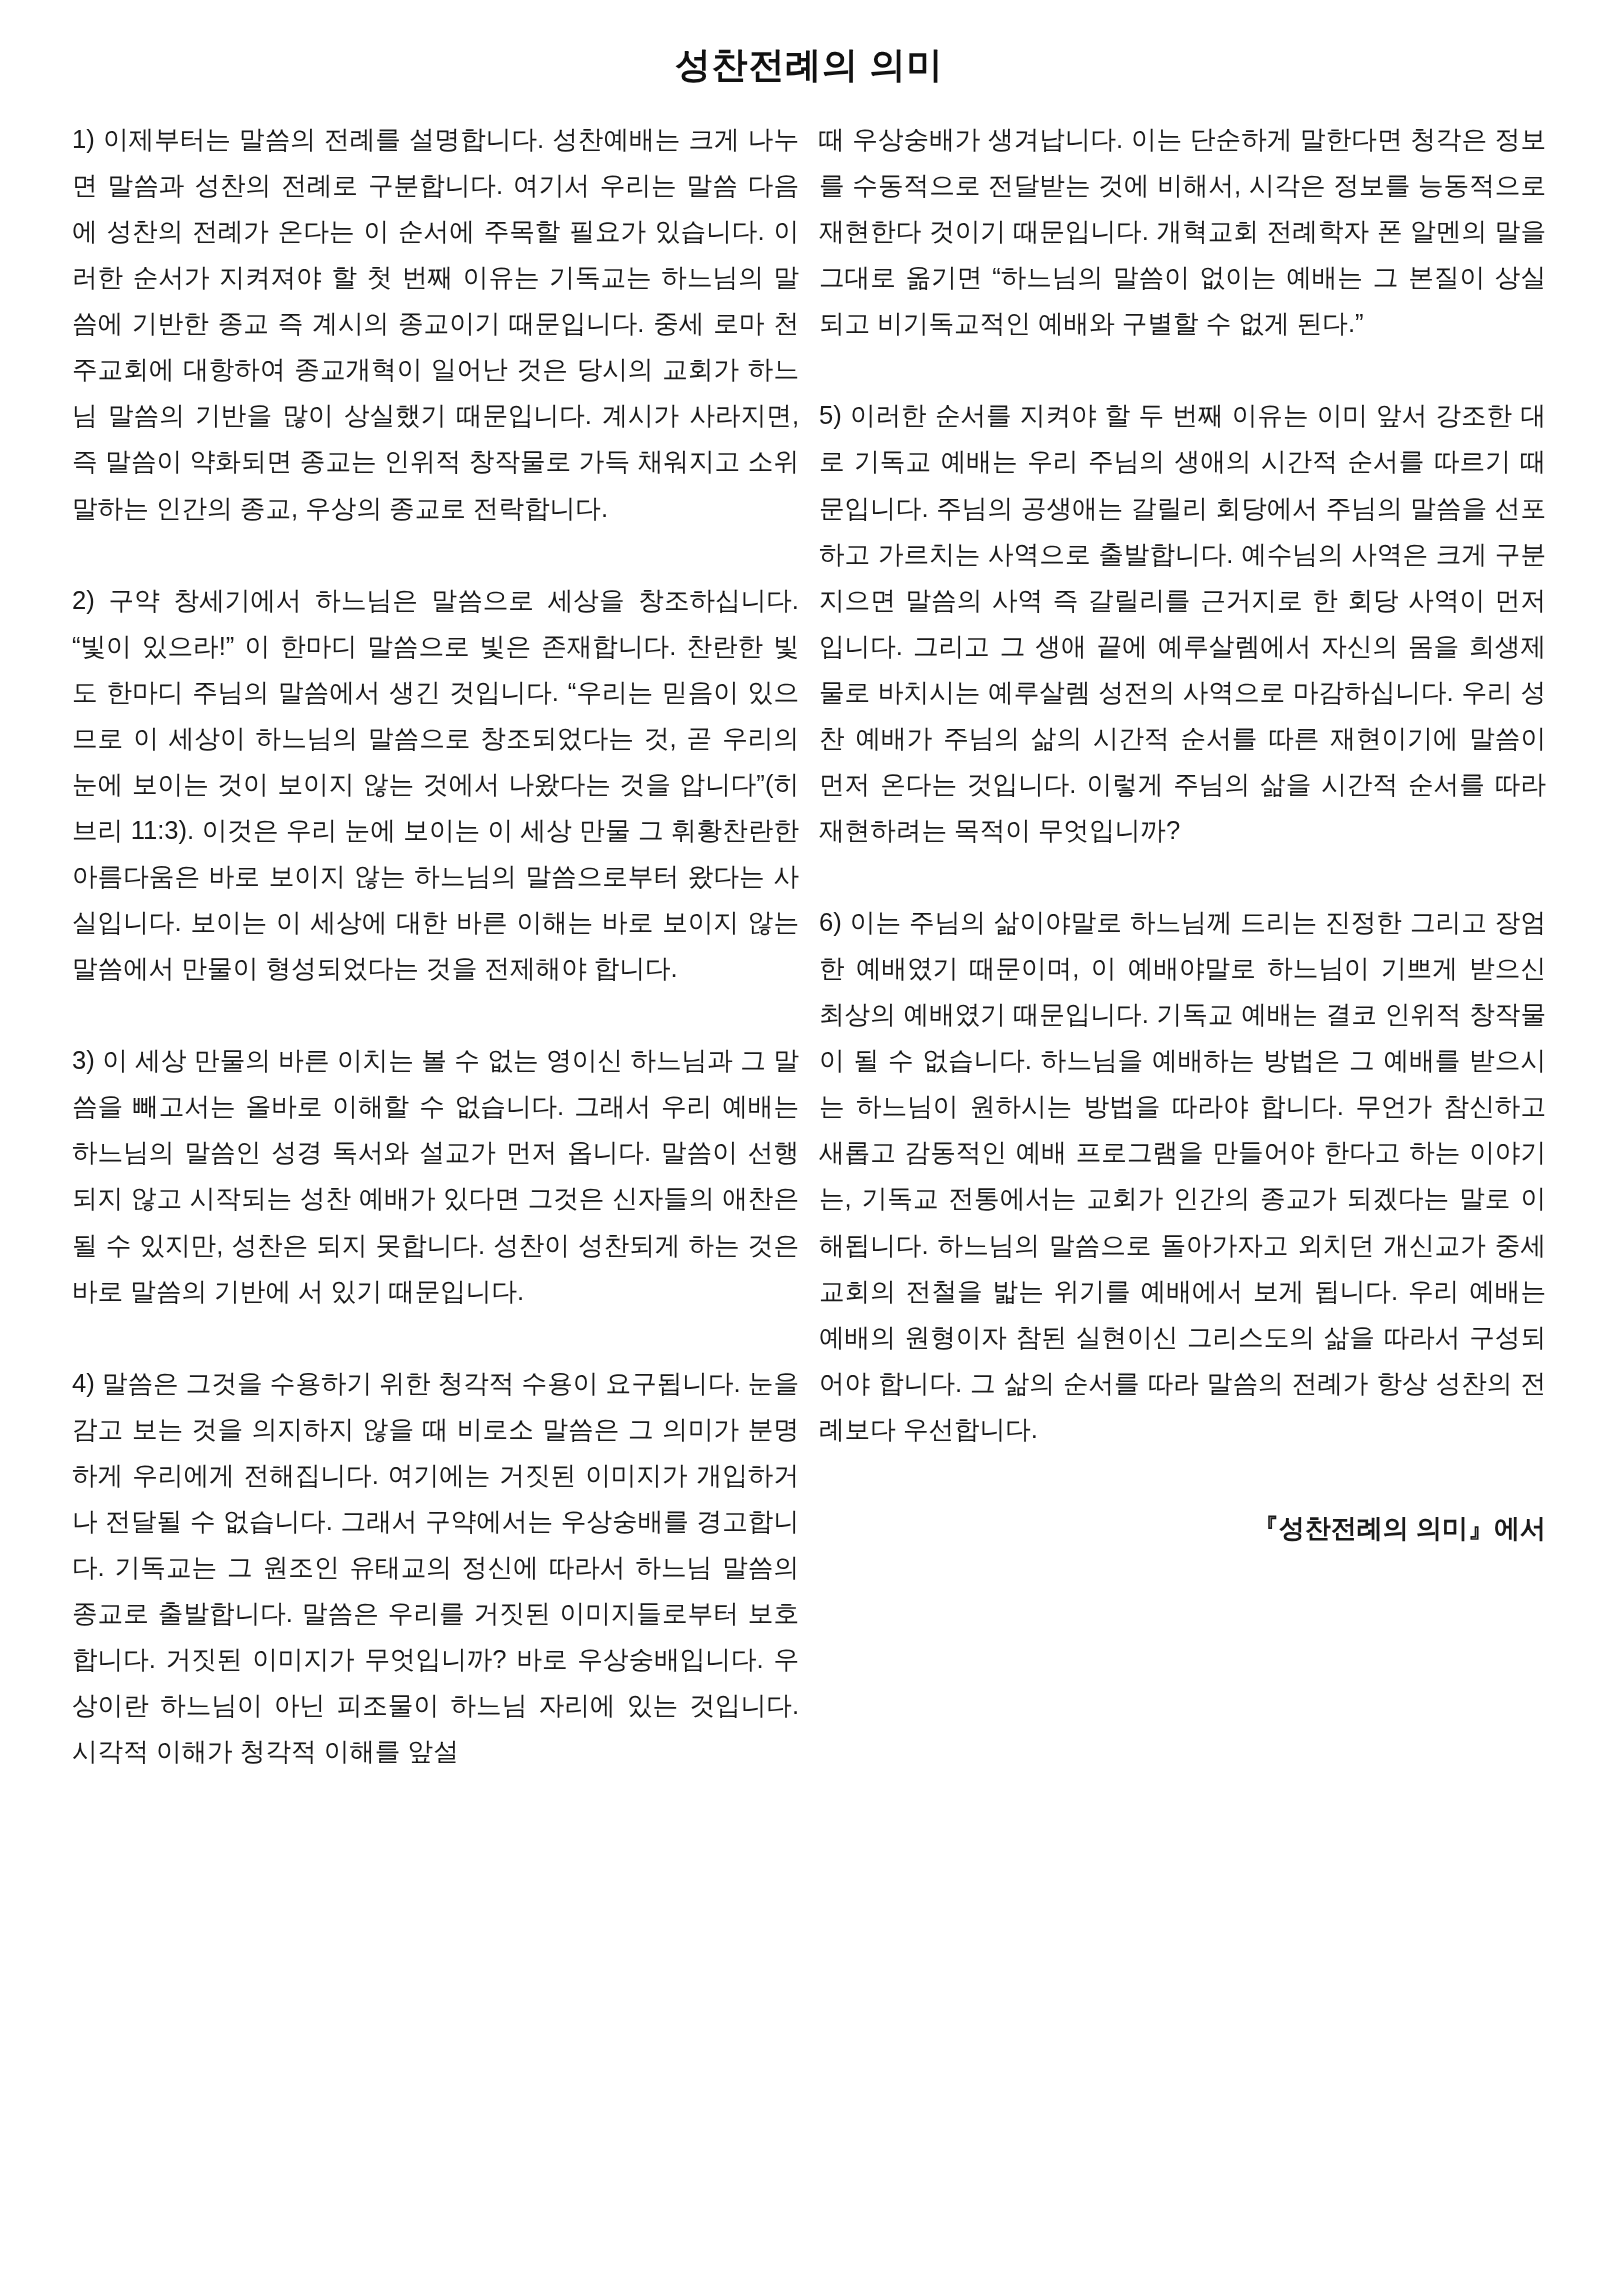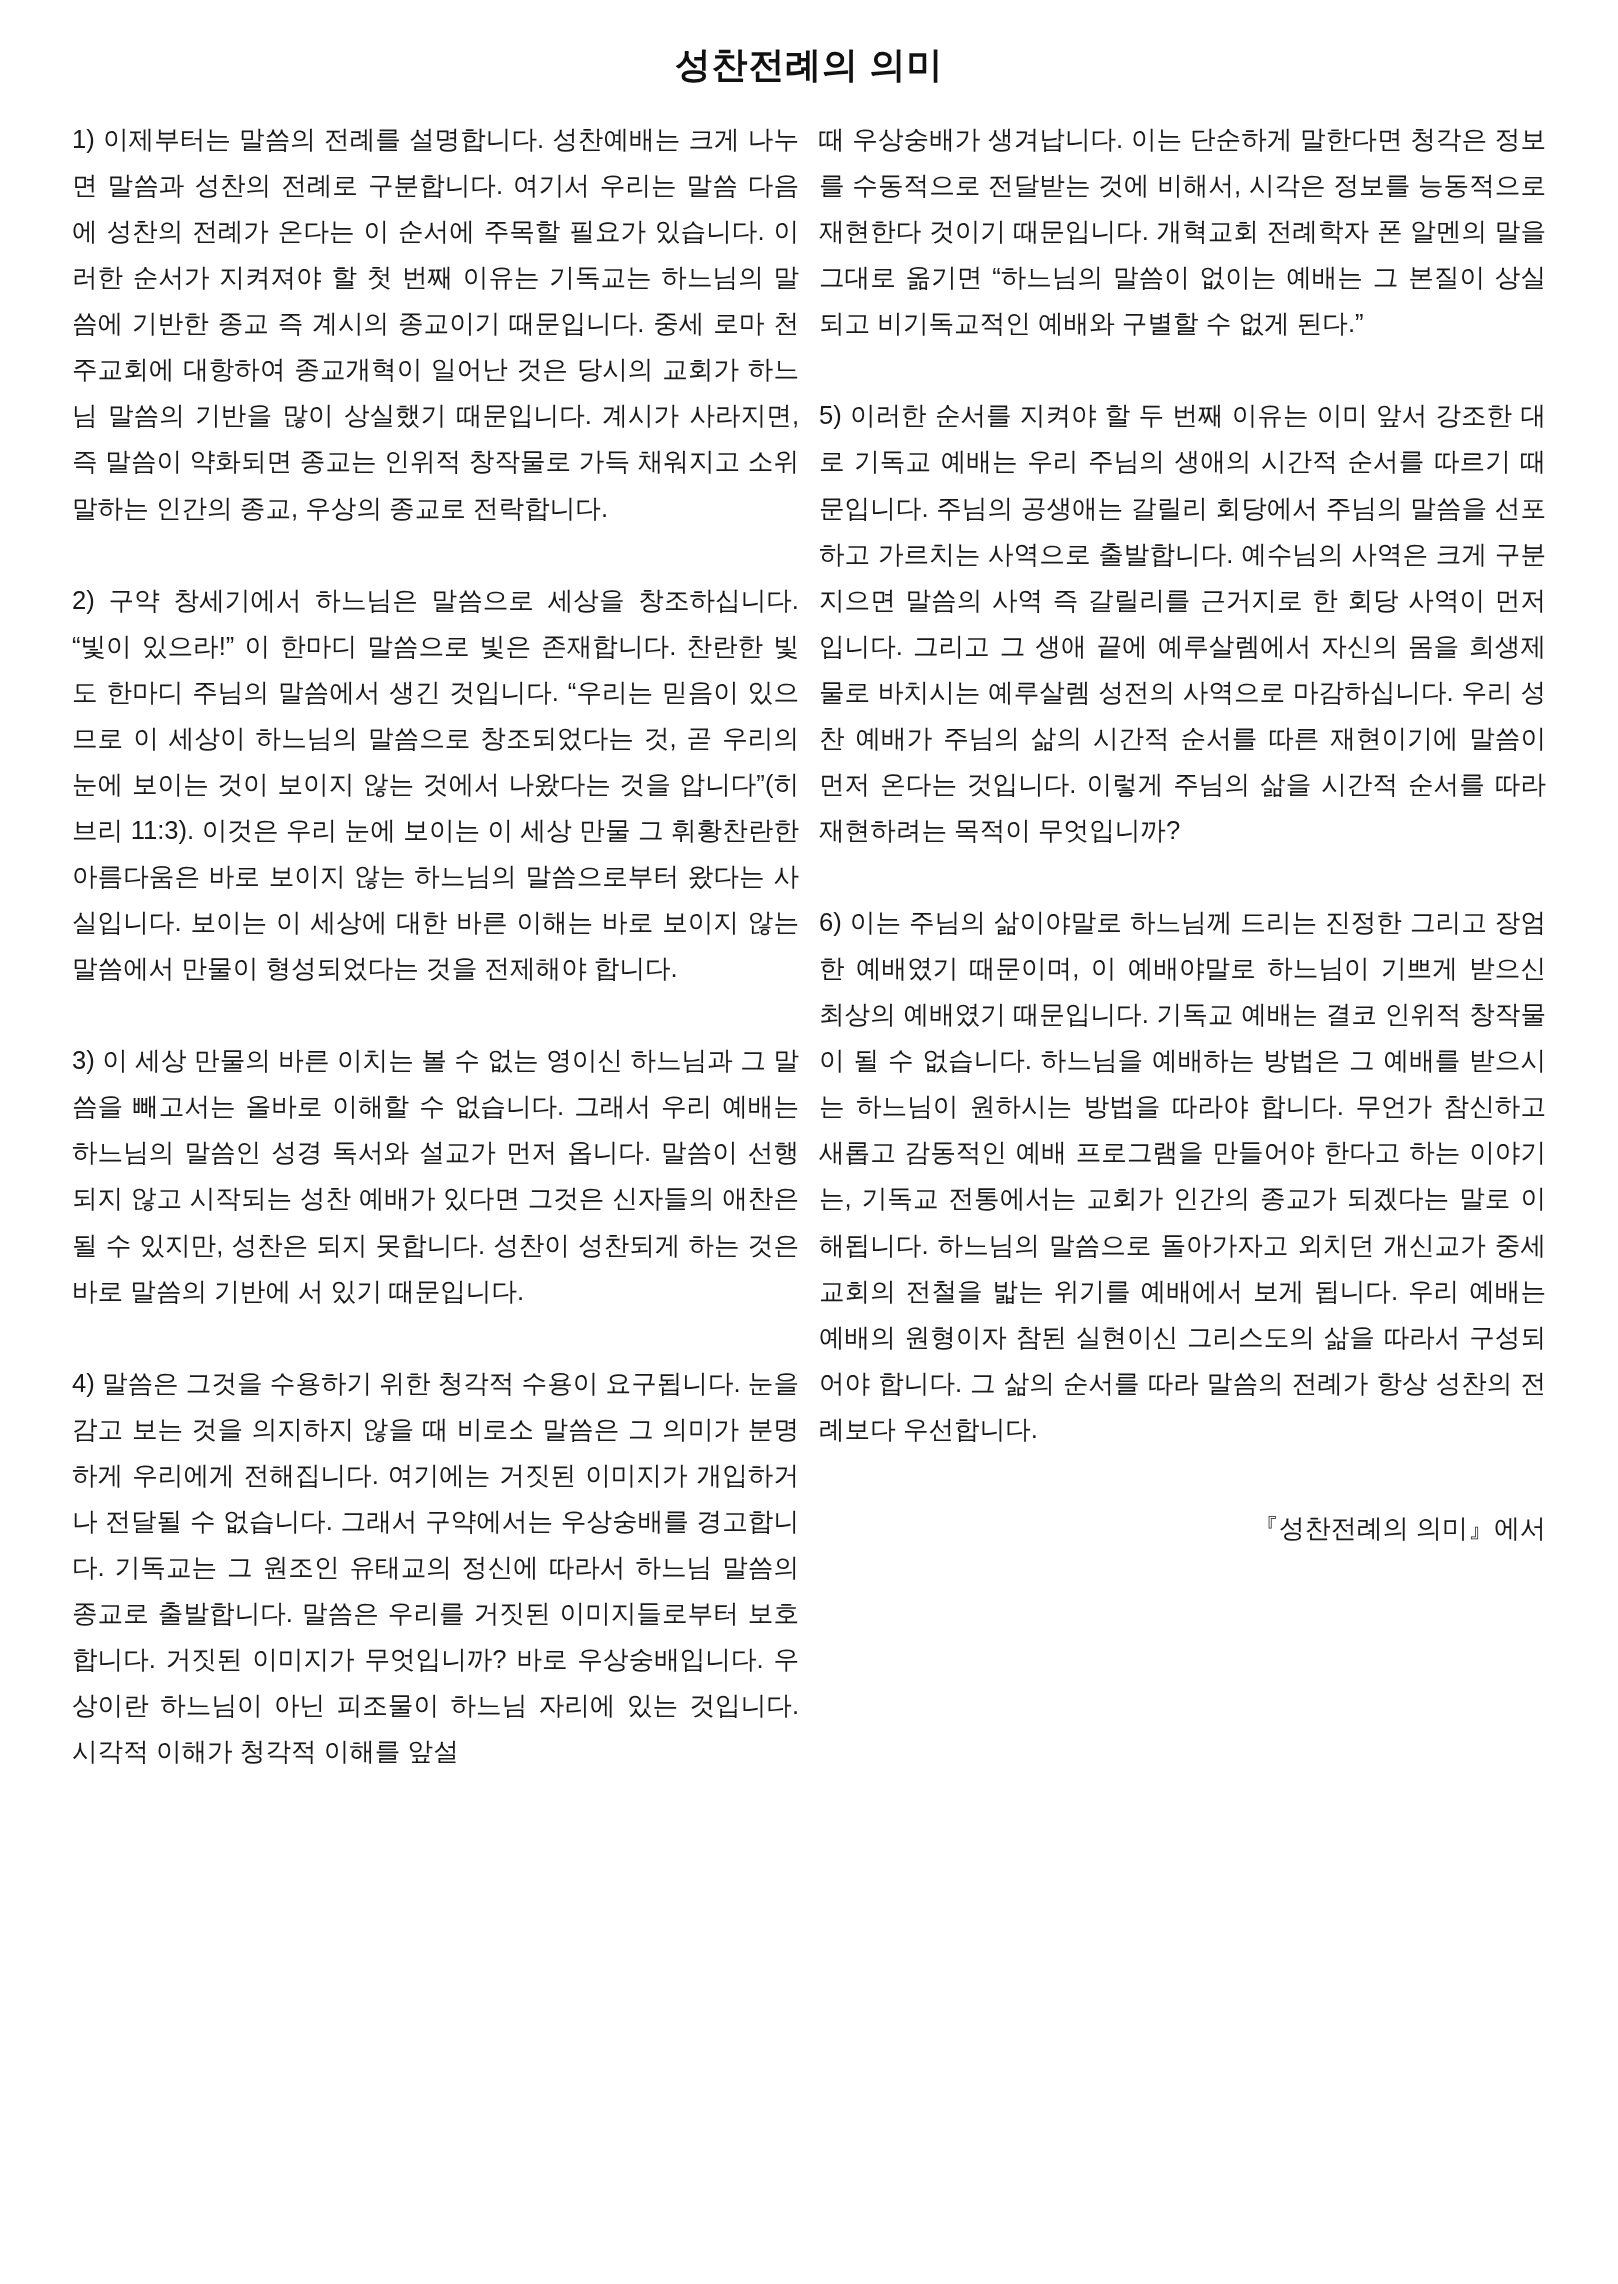--- a/index.html
+++ b/index.html
@@ -42,21 +42,21 @@
     color: #1a1a1a;
   }
   .col p {
     margin: 0 0 1.8em 0;
   }
   .col p:last-child {
     margin-bottom: 0;
   }
   .attribution {
     text-align: right;
-    font-weight: 400;
+    font-weight: 700;
     font-size: 26px;
     margin-top: 53px;
   }
   .footer {
     position: absolute;
     left: 72px;
     right: 72px;
     bottom: 32px;
     font-size: 22px;
     height: 30px;

